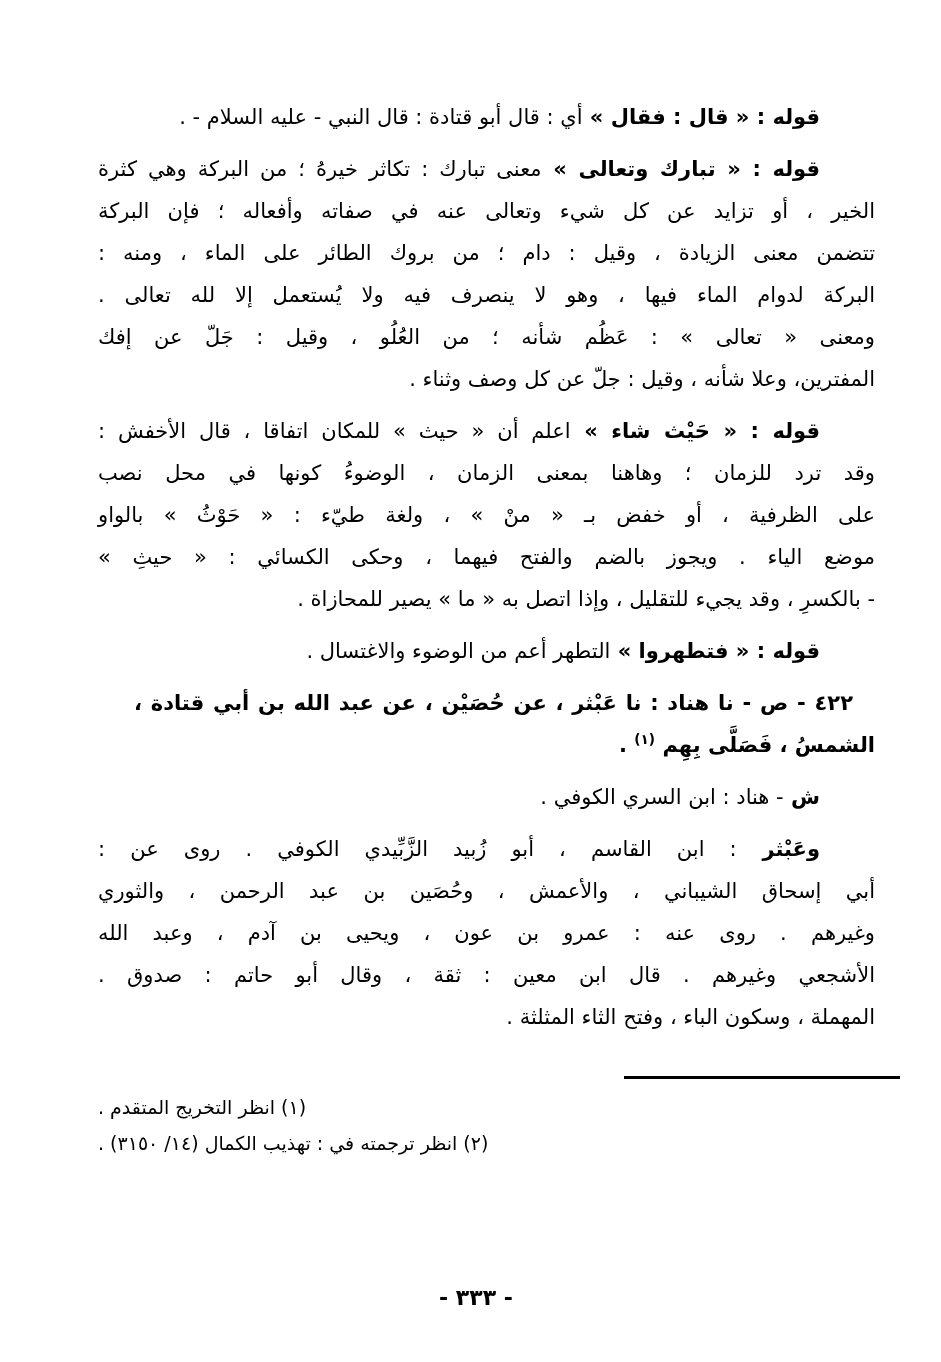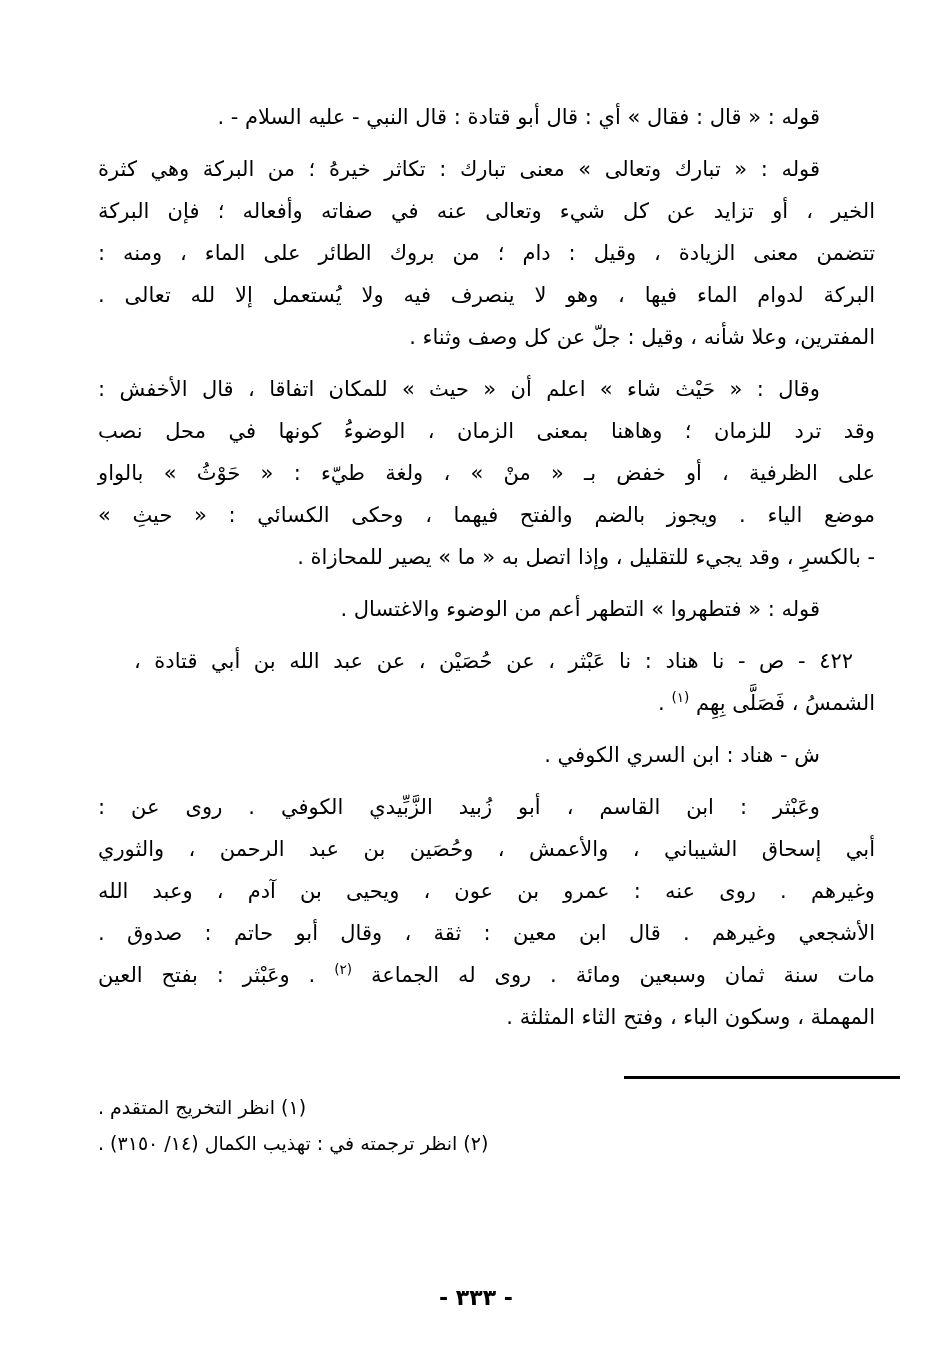--- a/index.html
+++ b/index.html
@@ -23,21 +23,21 @@
     text-align:justify;
     text-align-last:justify;
   }
   .line.last {
     text-align:right;
     text-align-last:right;
   }
   .line.indent { text-indent:55px; }
   .line.indent-sm { text-indent:22px;margin-left:36px; }
   .hadith .line { font-weight:bold;text-align:right; }
-  .b { font-weight:normal; }
+  .b { font-weight:bold; }
   sup { font-size:0.65em; vertical-align:super; line-height:0; }
   .footnote-rule {
     height:3px;
     background:#000;
     width:276px;
     margin:38px 41px 10px auto;
   }
   .footnotes {
     direction:rtl;
     font-size:19px;
@@ -61,45 +61,45 @@
 <div class="page">
   <div class="text-block">
       <div class="paragraph">
         <div class="line indent last"><span class="b">قوله : « قال : فقال » </span><span>أي : قال أبو قتادة : قال النبي - عليه السلام - .</span></div>
       </div>
       <div class="paragraph">
         <div class="line indent"><span class="b">قوله : « تبارك وتعالى » </span><span>معنى تبارك : تكاثر خيرهُ ؛ من البركة وهي كثرة</span></div>
         <div class="line"><span>الخير ، أو تزايد عن كل شيء وتعالى عنه في صفاته وأفعاله ؛ فإن البركة</span></div>
         <div class="line"><span>تتضمن معنى الزيادة ، وقيل : دام ؛ من بروك الطائر على الماء ، ومنه :</span></div>
         <div class="line"><span>البركة لدوام الماء فيها ، وهو لا ينصرف فيه ولا يُستعمل إلا لله تعالى .</span></div>
+        <div class="line"><span>ومعنى « تعالى » : عَظُم شأنه ؛ من العُلُو ، وقيل : جَلّ عن إفك</span></div>
         <div class="line last"><span>المفترين، وعلا شأنه ، وقيل : جلّ عن كل وصف وثناء .</span></div>
       </div>
       <div class="paragraph">
-        <div class="line indent"><span class="b">وقال : « حَيْث شاء » </span><span>اعلم أن « حيث » للمكان اتفاقا ، قال الأخفش :</span></div>
+        <div class="line indent"><span class="b">قوله : « حَيْث شاء » </span><span>اعلم أن « حيث » للمكان اتفاقا ، قال الأخفش :</span></div>
         <div class="line"><span>وقد ترد للزمان ؛ وهاهنا بمعنى الزمان ، الوضوءُ كونها في محل نصب</span></div>
         <div class="line"><span>على الظرفية ، أو خفض بـ « منْ » ، ولغة طيّء : « حَوْثُ » بالواو</span></div>
         <div class="line"><span>موضع الياء . ويجوز بالضم والفتح فيهما ، وحكى الكسائي : « حيثِ »</span></div>
         <div class="line last"><span>- بالكسرِ ، وقد يجيء للتقليل ، وإذا اتصل به « ما » يصير للمحازاة .</span></div>
       </div>
       <div class="paragraph">
         <div class="line indent last"><span class="b">قوله : « فتطهروا » </span><span>التطهر أعم من الوضوء والاغتسال .</span></div>
       </div>
       <div class="paragraph hadith">
         <div class="line indent-sm"><span class="b">٤٢٢ - ص - نا هناد : نا عَبْثر ، عن حُصَيْن ، عن عبد الله بن أبي قتادة ،</span></div>
         <div class="line last"><span class="b">الشمسُ ، فَصَلَّى بِهِم </span><sup class="b">(١)</sup><span class="b"> .</span></div>
       </div>
       <div class="paragraph">
         <div class="line indent last"><span class="b">ش </span><span>- هناد : ابن السري الكوفي .</span></div>
       </div>
       <div class="paragraph">
         <div class="line indent"><span class="b">وعَبْثر </span><span>: ابن القاسم ، أبو زُبيد الزَّبِّيدي الكوفي . روى عن :</span></div>
         <div class="line"><span>أبي إسحاق الشيباني ، والأعمش ، وحُصَين بن عبد الرحمن ، والثوري</span></div>
         <div class="line"><span>وغيرهم . روى عنه : عمرو بن عون ، ويحيى بن آدم ، وعبد الله</span></div>
         <div class="line"><span>الأشجعي وغيرهم . قال ابن معين : ثقة ، وقال أبو حاتم : صدوق .</span></div>
-        <div class="line"><span>مات سنة ثمان وسبعين ومائة . روى له الجماعة </span><sup>(٢)</sup><span> . </span><span class="b">وعَبْثر</span><span> : بفتح العين</span></div>
         <div class="line last"><span>المهملة ، وسكون الباء ، وفتح الثاء المثلثة .</span></div>
       </div>
     </div>
   <div class="footnote-rule"></div>
   <div class="footnotes">
       <div class="footnote-line">(١) انظر التخريج المتقدم .</div>
       <div class="footnote-line">(٢) انظر ترجمته في : تهذيب الكمال (١٤/ ٣١٥٠) .</div>
     </div>
   <div class="page-number">- ٣٣٣ -</div>
 </div>

